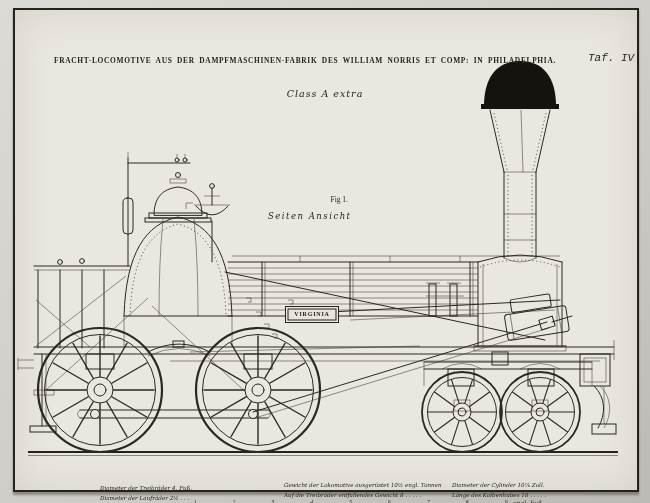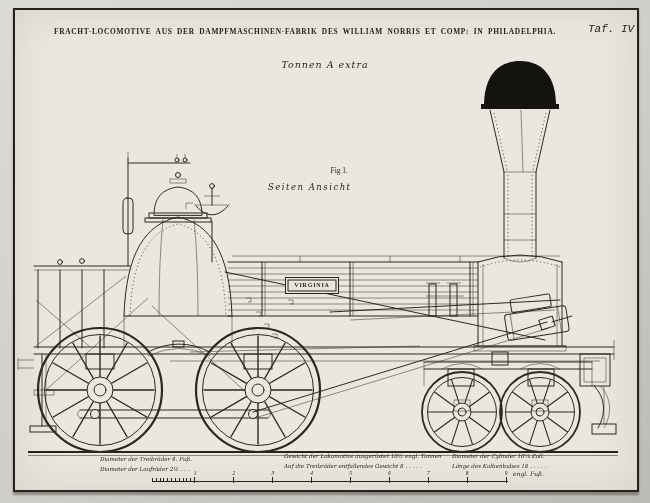--- a/index.html
+++ b/index.html
@@ -2,21 +2,21 @@
 <html><head>
 <meta charset="utf-8">
 <style>
   html,body{margin:0;padding:0;background:#b9b7b1;}
   .page{position:relative;width:650px;height:503px;overflow:hidden;
         background:linear-gradient(145deg,#dddbd5 0%,#cfcdc7 55%,#bcbab4 100%);
         font-family:"Liberation Serif", serif; color:#26231d;}
   .plate{position:absolute;left:13px;top:8px;width:622px;height:480px;
          background:#eae7e0;border:2px solid #26231d;
          box-shadow:0 3px 2px rgba(60,58,52,.45), inset 0 0 40px rgba(120,115,100,.18);}
-  .abs{position:absolute;}
+  .abs{position:absolute;margin-top:29px;}
   .title{left:40px;top:27px;width:530px;text-align:center;font-weight:bold;
          font-size:7.4px;letter-spacing:.7px;word-spacing:2px;}
   .taf{left:588px;top:23px;width:50px;font-style:italic;font-size:11px;font-family:Liberation Mono, monospace;}
   .classlbl{left:265px;top:59px;width:120px;text-align:center;font-style:italic;
             font-size:9.5px;font-family:"DejaVu Serif",serif;letter-spacing:1px;}
   .figlbl{left:292px;top:166px;width:56px;text-align:right;font-size:7.5px;}
   .viewlbl{left:268px;top:182px;width:104px;text-align:left;font-style:italic;
            font-size:8.5px;font-family:"DejaVu Serif",serif;letter-spacing:1.5px;}
   .nameplate{left:285px;top:277px;width:52px;height:15px;line-height:15px;text-align:center;
              font-size:6px;font-weight:bold;letter-spacing:.8px;border:1px solid #26231d;
@@ -281,21 +281,21 @@
       <path class="ln" d="M594,386 C606,398 606,414 598,428"></path>
       <path class="thin" d="M600,386 C612,398 612,414 604,428"></path>
       <line class="thin" x1="604" y1="386" x2="604" y2="424"></line>
       <rect class="ln" x="592" y="424" width="24" height="10"></rect>
       <line class="thin" x1="614" y1="340" x2="614" y2="360"></line>
     </g>
   </svg>
 
   <div class="abs title">FRACHT-LOCOMOTIVE AUS DER DAMPFMASCHINEN-FABRIK DES WILLIAM NORRIS ET COMP: IN PHILADELPHIA.</div>
   <div class="abs taf">Taf. IV</div>
-  <div class="abs classlbl">Tonnen A extra</div>
+  <div class="abs classlbl">Class A extra</div>
   <div class="abs figlbl">Fig 1.</div>
   <div class="abs viewlbl">Seiten Ansicht</div>
   <div class="abs nameplate">VIRGINIA</div>
 
   <div class="abs cap cap-l">
     <div>Diameter der Treibräder 4. Fuß.</div>
     <div>Diameter der Laufräder 2½ . . .</div>
   </div>
   <div class="abs cap cap-m">
     <div>Gewicht der Lokomotive ausgerüstet 10½ engl. Tonnen</div>

